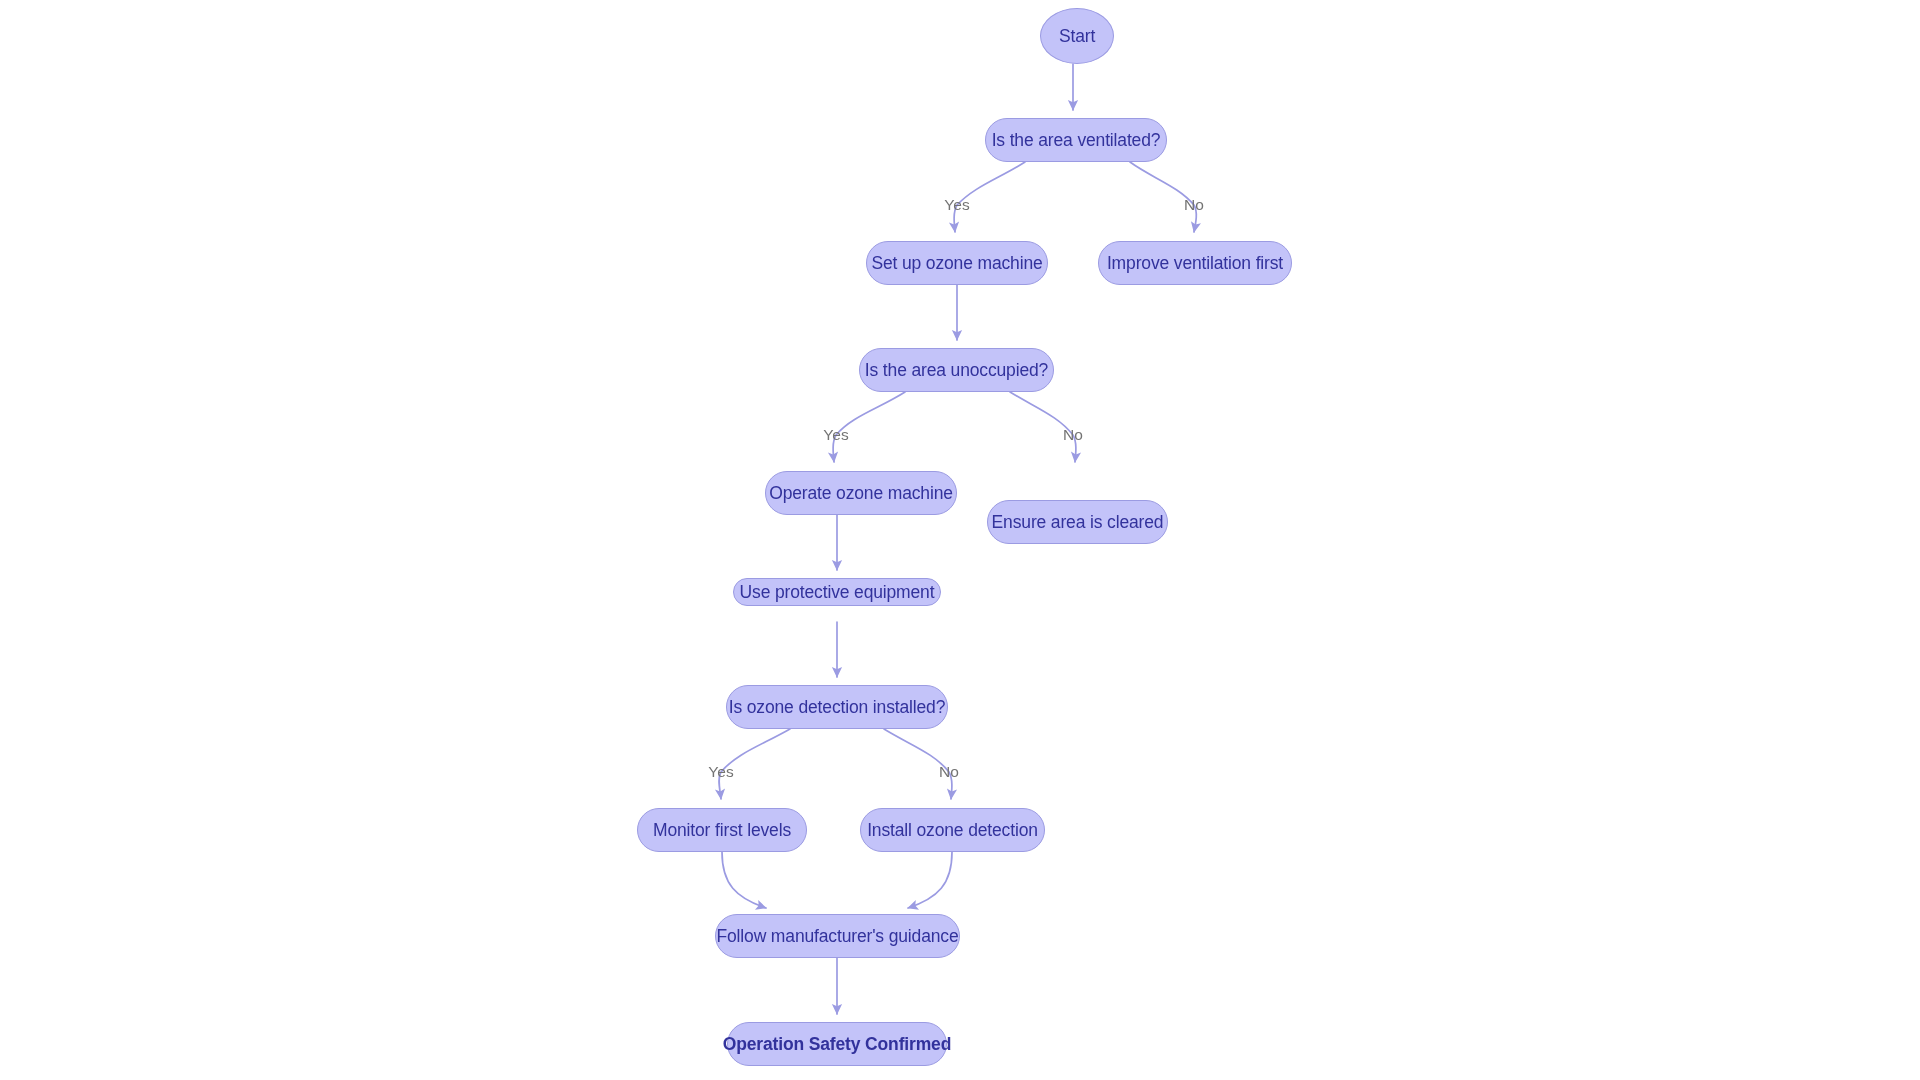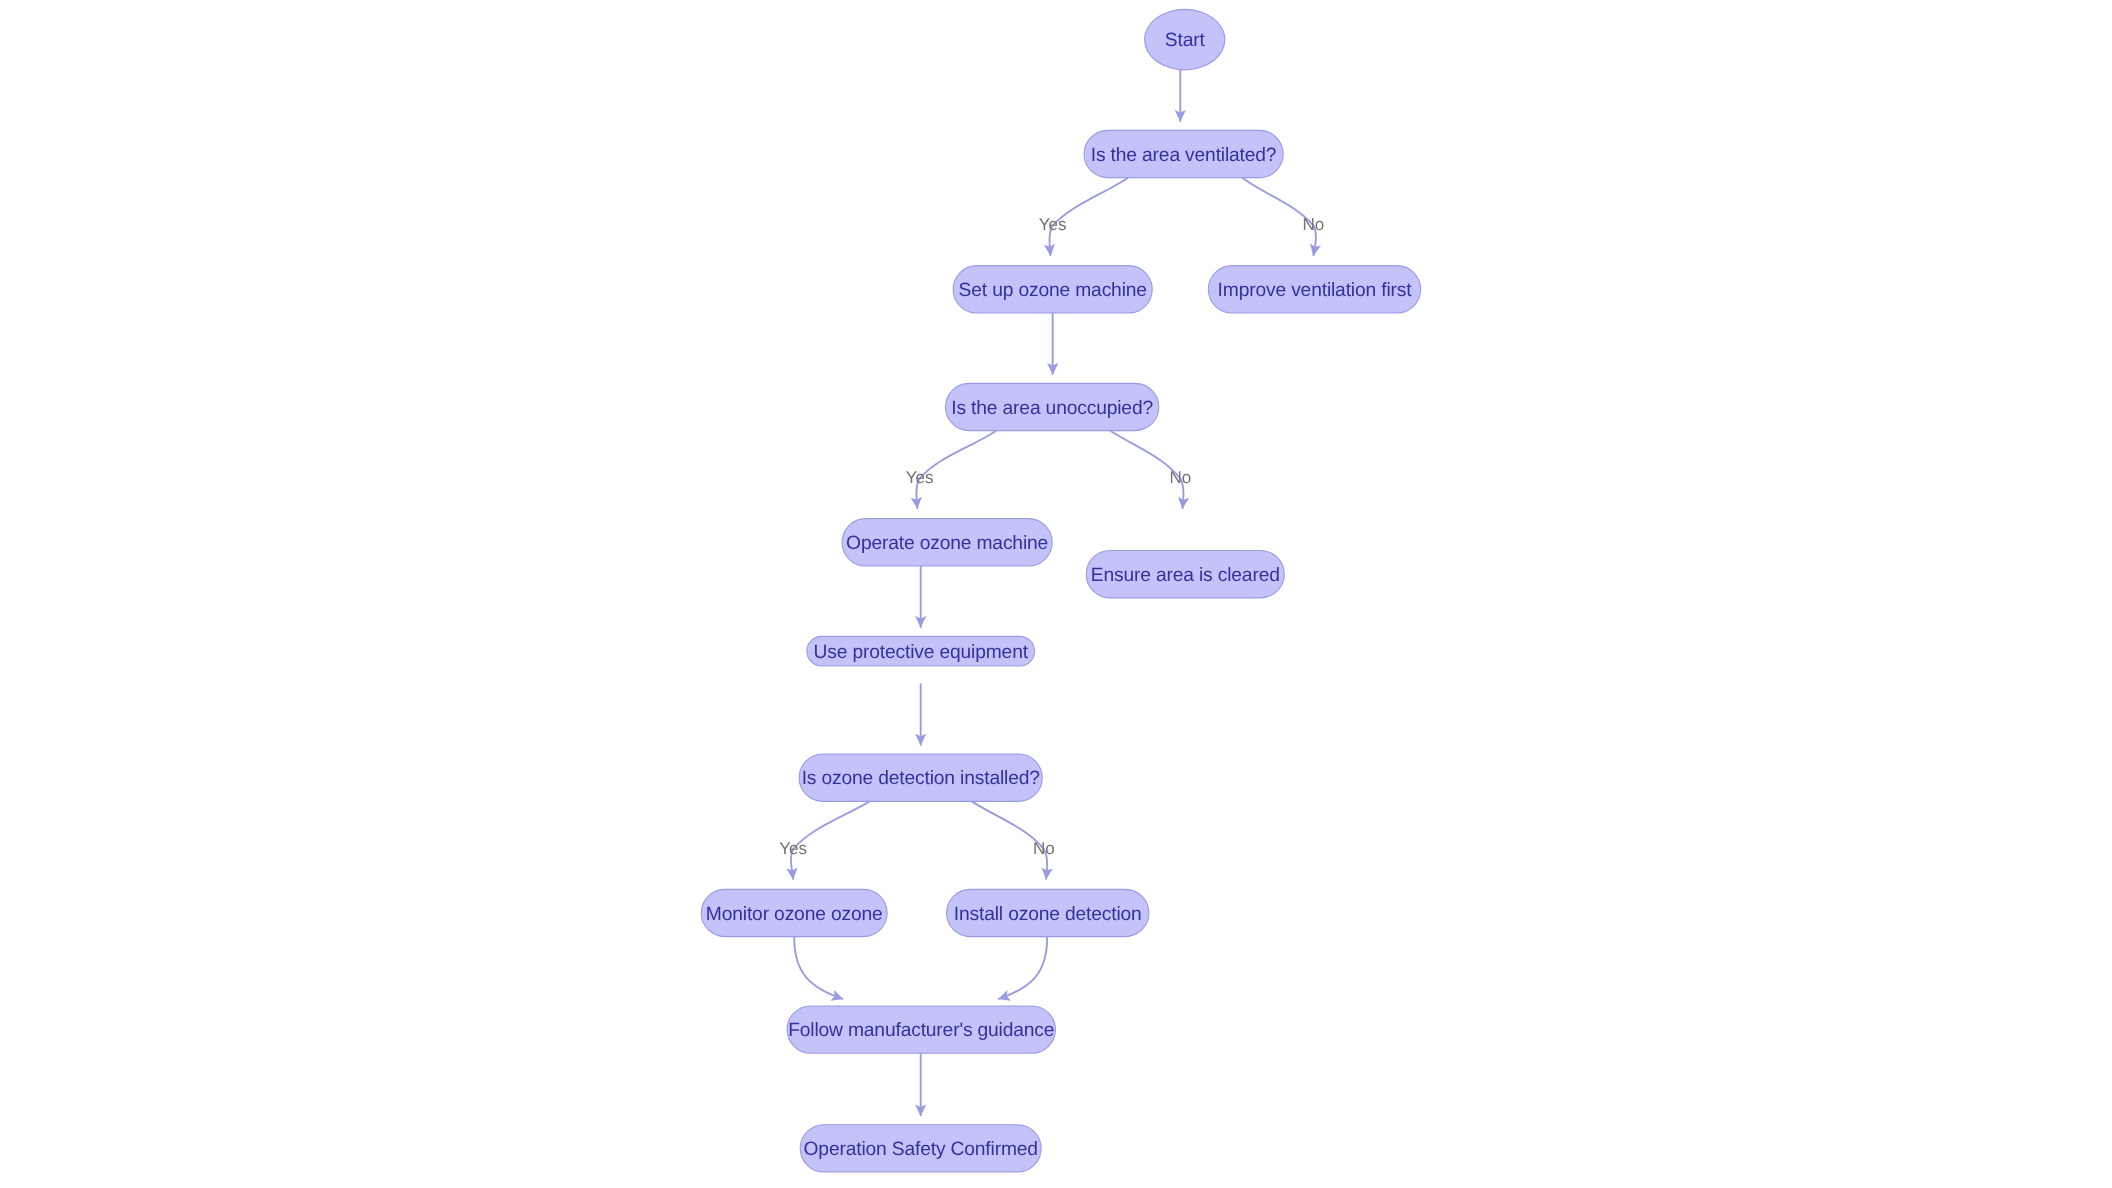--- a/index.html
+++ b/index.html
@@ -112,29 +112,29 @@
       <div class="node pill" style="left: 987px; top: 471px; width: 181px; height: 44px; margin-top: 29px;">
         <span>Ensure area is cleared</span>
       </div>
       <div class="node pill" style="left: 733px; top: 578px; width: 208px; height: 28px;">
         <span>Use protective equipment</span>
       </div>
       <div class="node pill" style="left: 726px; top: 685px; width: 222px; height: 44px;">
         <span>Is ozone detection installed?</span>
       </div>
       <div class="node pill" style="left: 637px; top: 808px; width: 170px; height: 44px;">
-        <span>Monitor ozone ozone</span>
+        <span>Monitor first levels</span>
       </div>
       <div class="node pill" style="left: 860px; top: 808px; width: 185px; height: 44px;">
         <span>Install ozone detection</span>
       </div>
       <div class="node pill" style="left: 715px; top: 914px; width: 245px; height: 44px;">
         <span>Follow manufacturer's guidance</span>
       </div>
-      <div class="node pill" style="left: 727px; top: 1022px; width: 220px; height: 44px;">
+      <div class="node pill" style="left: 727px; top: 1022px; width: 220px; height: 44px; font-weight: bold;">
         <span>Operation Safety Confirmed</span>
       </div>
     </div>
   <div id="label-layer">
       <div class="edge-label" style="left: 957px; top: 205px;">Yes</div>
       <div class="edge-label" style="left: 1194px; top: 205px;">No</div>
       <div class="edge-label" style="left: 836px; top: 435px;">Yes</div>
       <div class="edge-label" style="left: 1073px; top: 435px;">No</div>
       <div class="edge-label" style="left: 721px; top: 772px;">Yes</div>
       <div class="edge-label" style="left: 949px; top: 772px;">No</div>

